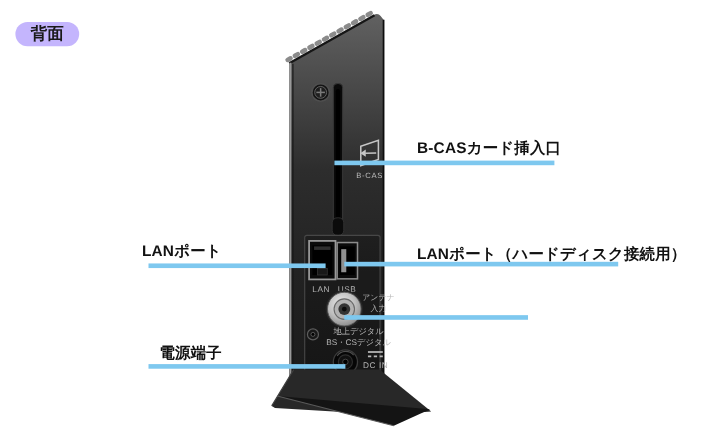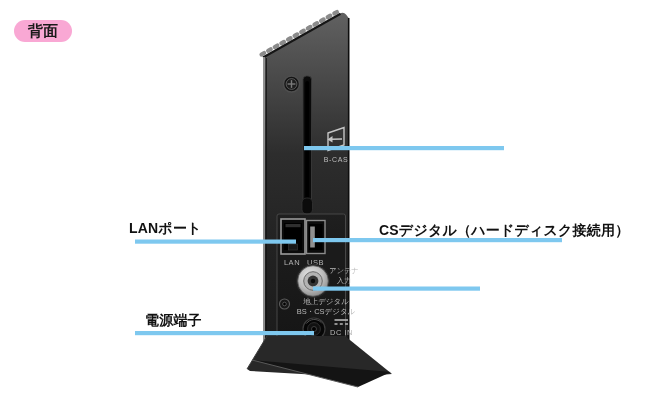--- a/index.html
+++ b/index.html
@@ -5,21 +5,21 @@
   html,body{margin:0;padding:0;background:#ffffff;}
   .stage{
     position:relative;
     width:650px;height:400px;
     background:#ffffff;
     overflow:hidden;
     font-family:"Liberation Sans","DejaVu Sans",sans-serif;
   }
   .badge{
     position:absolute;left:14px;top:20px;
-    background:#f9a8d4;color:#1a1a1a;
+    background:#c4b5fd;color:#1a1a1a;
     font-size:15px;font-weight:700;
     padding:2px 14px 3px 14px;border-radius:11px;
     line-height:17px;
   }
   .callout{
     position:absolute;
     color:#111111;font-weight:700;font-size:14px;
     white-space:nowrap;line-height:18px;
     letter-spacing:0.2px;
   }
@@ -136,16 +136,17 @@
     <g>
       <rect x="304" y="146" width="200" height="4.2" fill="#7ec8ef"></rect>
       <rect x="135" y="239.5" width="161" height="4.2" fill="#7ec8ef"></rect>
       <rect x="313" y="238" width="249" height="4.2" fill="#7ec8ef"></rect>
       <rect x="313" y="286.5" width="167" height="4.2" fill="#7ec8ef"></rect>
       <rect x="135" y="331" width="179" height="4.2" fill="#7ec8ef"></rect>
     </g>
   </svg>
 
   <div class="badge">背面</div>
+  <div class="callout l-bcas">B-CASカード挿入口</div>
   <div class="callout l-lan">LANポート</div>
-  <div class="callout l-usb">CSデジタル（ハードディスク接続用）</div>
+  <div class="callout l-usb">LANポート（ハードディスク接続用）</div>
   <div class="callout l-pwr">電源端子</div>
 </div>
 
 </body></html>

